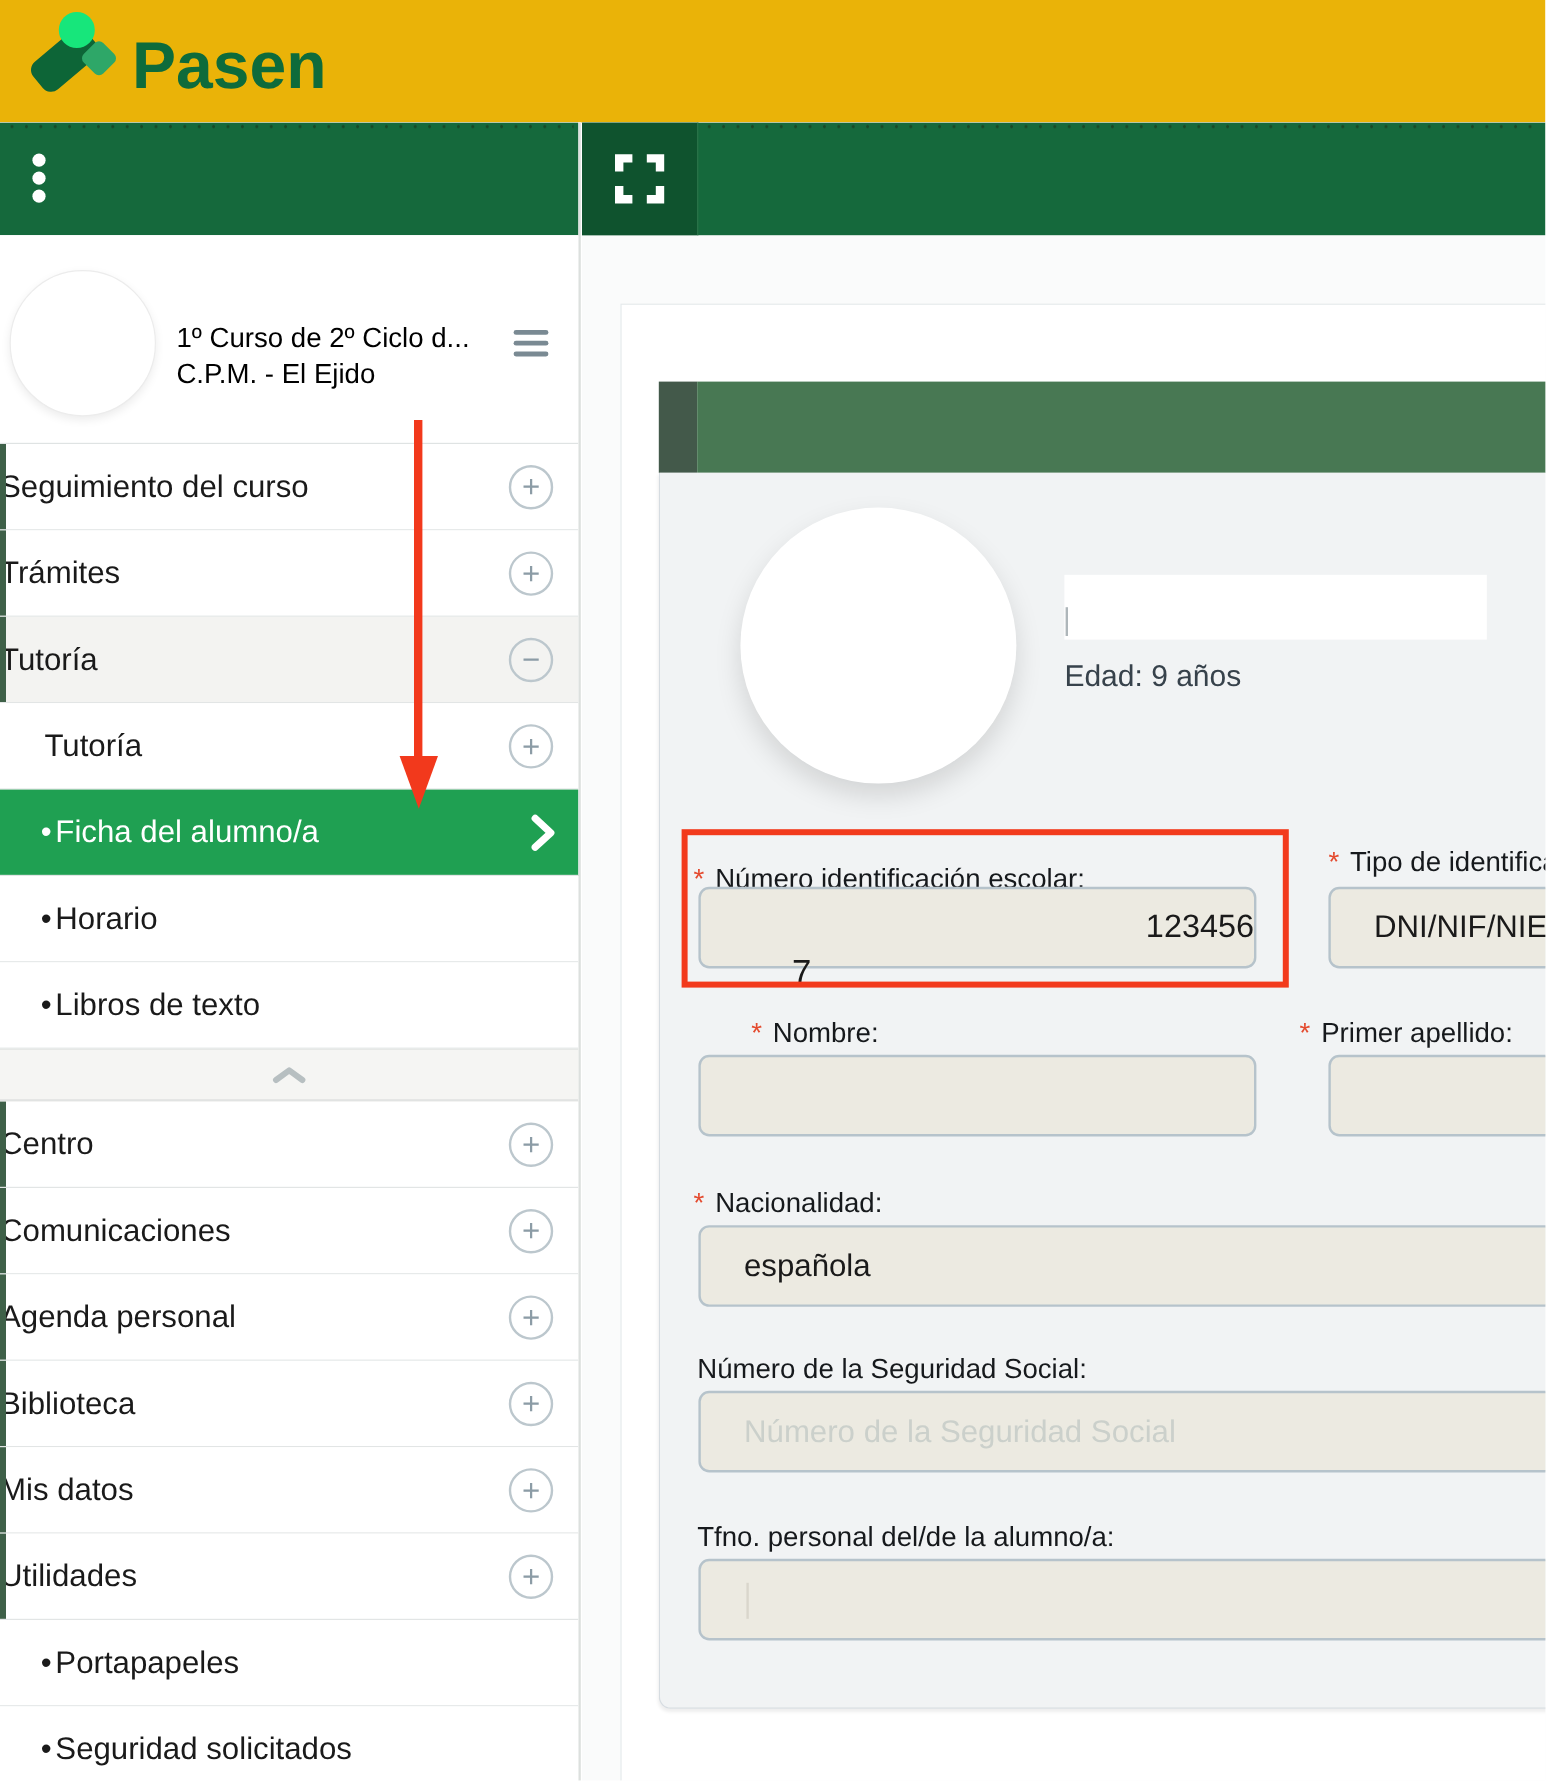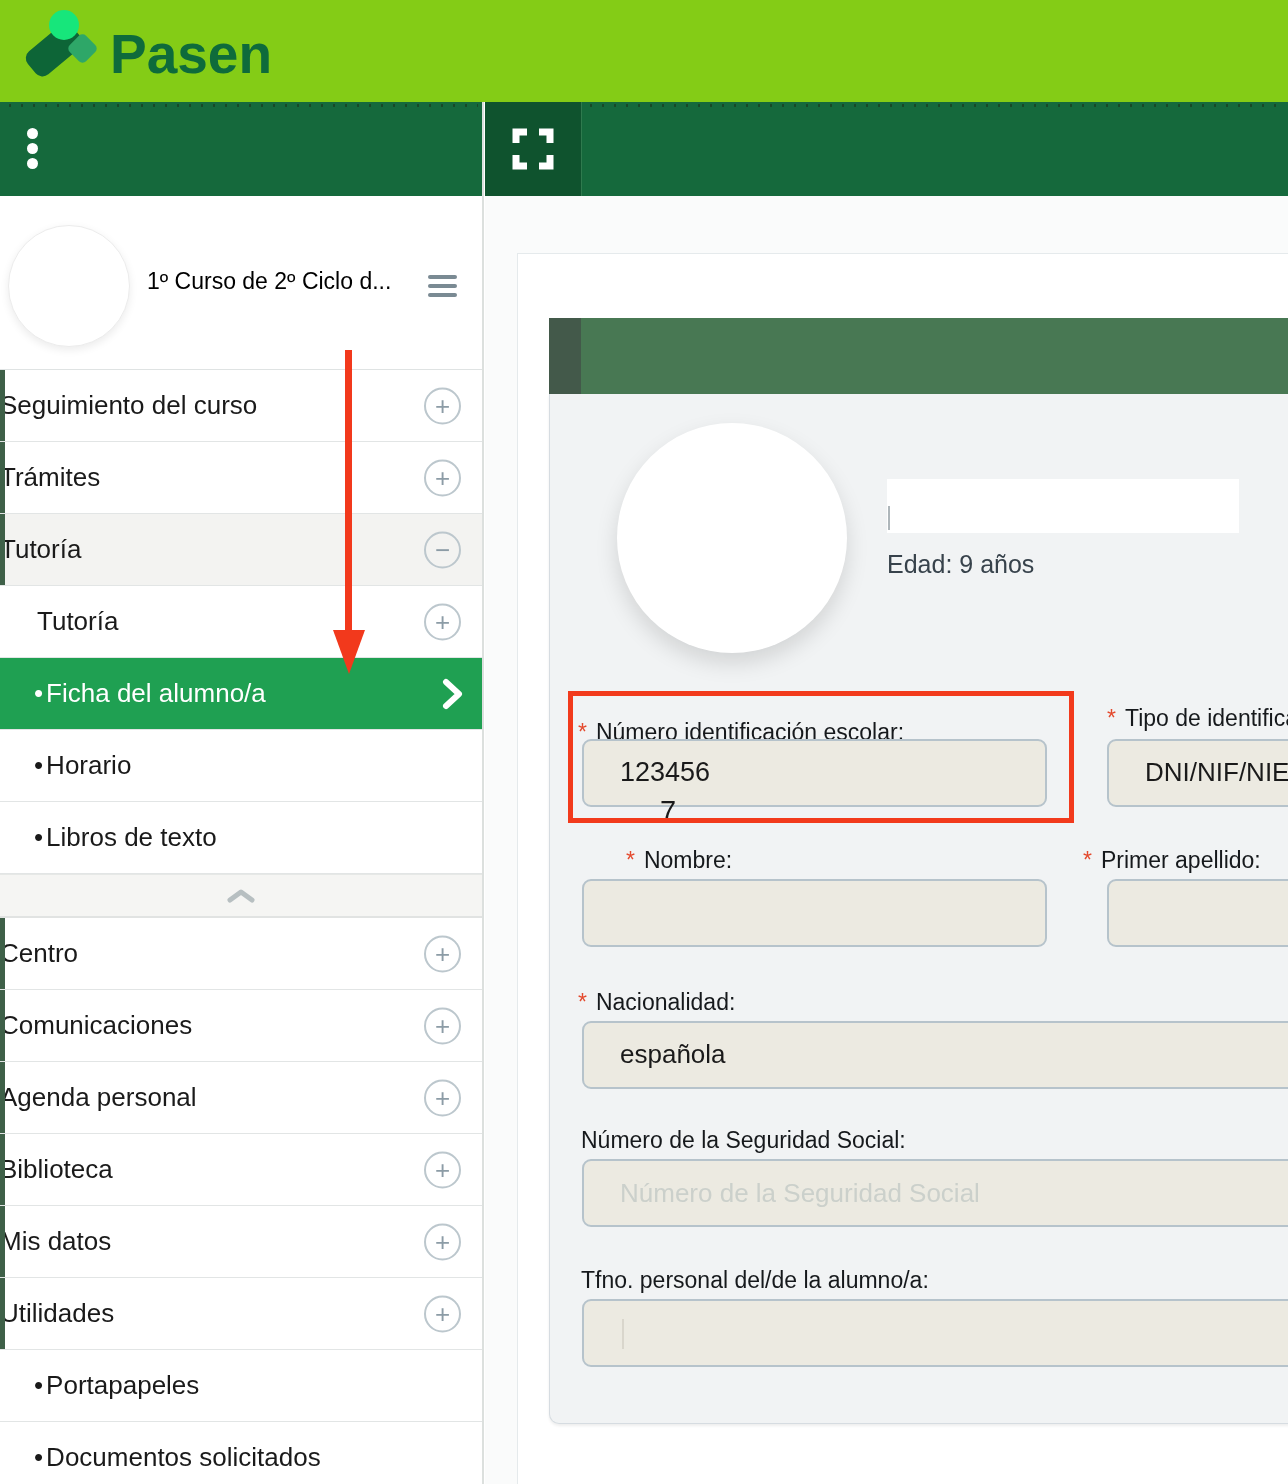--- a/index.html
+++ b/index.html
@@ -1,21 +1,21 @@
 <!DOCTYPE html>
 <html><head>
 <meta charset="utf-8">
 <style>
   * { margin:0; padding:0; box-sizing:border-box; }
   html,body { width:1288px; height:1484px; overflow:hidden; }
   body { font-family:"Liberation Sans", sans-serif; background:#fff; }
   #app { position:relative; width:1288px; height:1484px; overflow:hidden; background:#fff; }
 
   
-  .logo-bar { position:absolute; left:0; top:0; width:1288px; height:102px; background:#84cc16; }
+  .logo-bar { position:absolute; left:0; top:0; width:1288px; height:102px; background:#eab308; }
   .logo-mark { position:absolute; left:22px; top:4px; width:90px; height:92px; }
   .logo-circle { position:absolute; left:27px; top:6px; width:30px; height:30px; border-radius:50%; background:#17E67B; }
   .logo-rect { position:absolute; left:3px; top:31px; width:58px; height:30px; border-radius:9px; background:#0D6537; transform:rotate(-40deg); }
   .logo-diamond { position:absolute; left:49px; top:33px; width:23px; height:23px; border-radius:5px; background:#2EA768; transform:rotate(45deg); }
   .logo-text { position:absolute; left:110px; top:22px; font-size:55px; font-weight:700; color:#0E6B3B; letter-spacing:0px; }
 
   
   .sidebar { position:absolute; left:0; top:102px; width:484px; height:1382px; background:#fff; border-right:2px solid #DCE0DE; overflow:hidden; }
   .green-bar { position:relative; background:#15693C; }
   .green-bar::before { content:""; position:absolute; top:2px; left:4px; right:4px; height:3px;
@@ -104,20 +104,21 @@
           <i></i>
           <i></i>
           <i></i>
         </div>
     </div>
 
     <div class="profile">
       <div class="avatar-side"></div>
       <div class="profile-text">
         <div>1º Curso de 2º Ciclo d...</div>
+        <div>C.P.M. - El Ejido</div>
       </div>
       <div class="hamburger">
           <i></i>
           <i></i>
           <i></i>
         </div>
     </div>
 
     <div class="menu">
 
@@ -199,21 +200,21 @@
         <span class="expander">+</span>
       </div>
 
       <div class="menu-row row-bullet">
         <span class="bullet">•</span>
         <span class="lbl">Portapapeles</span>
       </div>
 
       <div class="menu-row row-bullet">
         <span class="bullet">•</span>
-        <span class="lbl">Documentos solicitados</span>
+        <span class="lbl">Seguridad solicitados</span>
       </div>
 
     </div>
 
     <div class="arrow-line"></div>
     <div class="arrow-head"></div>
   </div>
 
   <div class="main">
 
@@ -244,21 +245,21 @@
 
           <div class="redaction">
             <div class="cursor-mark"></div>
           </div>
 
           <div class="age">Edad: 9 años</div>
 
           <div class="flabel" style="left:28px; top:311px;margin-top:14px;">
             <span class="req">*</span><span>Número identificación escolar:</span>
           </div>
-          <div class="finput" style="left:32px; top:345px; width:465px;">
+          <div class="finput" style="left:32px; top:345px; width:465px;text-align:right;">
             <span class="value">123456</span>
             <span class="seven">7</span>
           </div>
           <div class="red-box"></div>
 
           <div class="flabel" style="left:557px; top:311px;">
             <span class="req">*</span><span>Tipo de identificación:</span>
           </div>
           <div class="finput" style="left:557px; top:345px; width:430px;">
             <span class="value" style="font-size:26px;">DNI/NIF/NIE</span>

